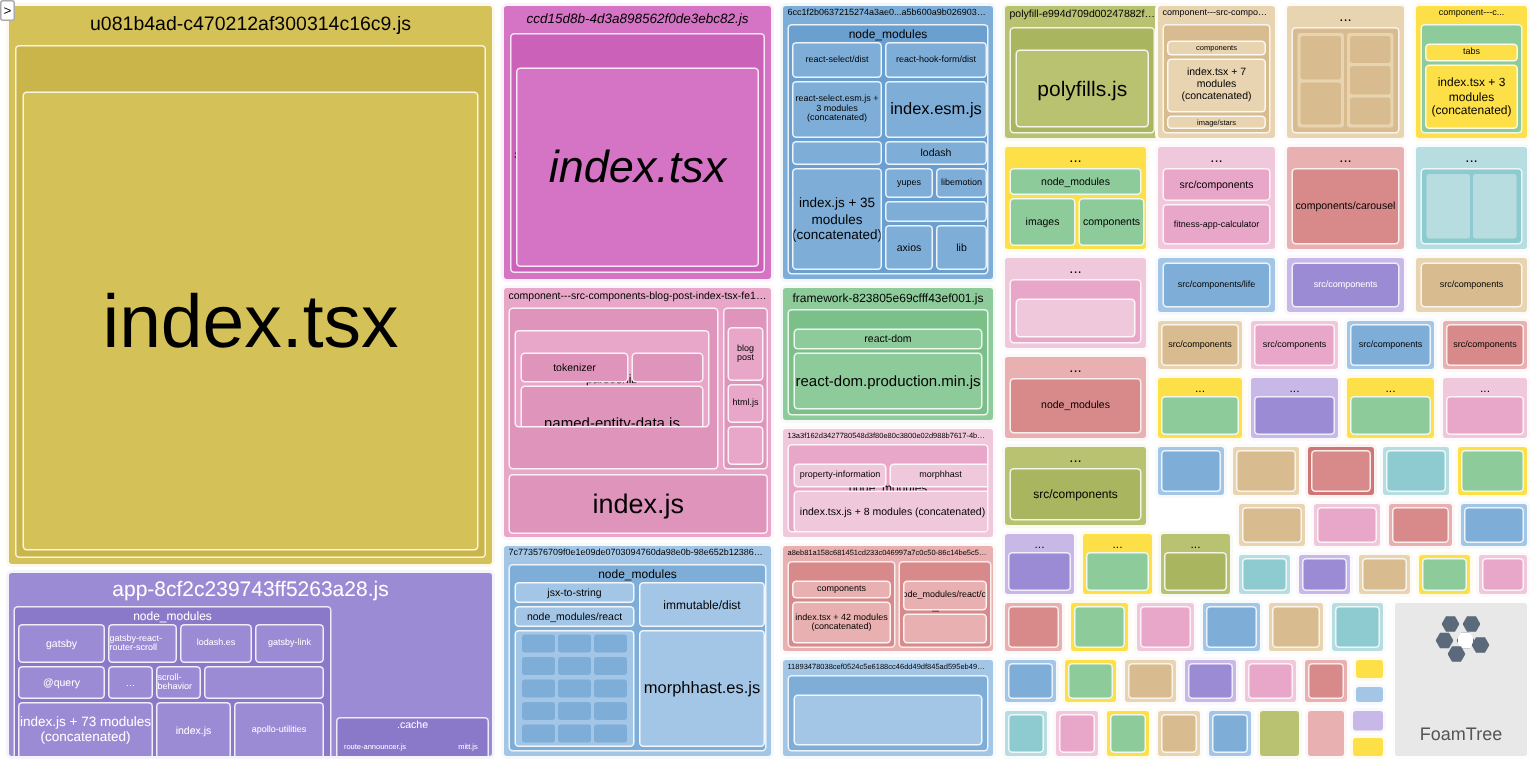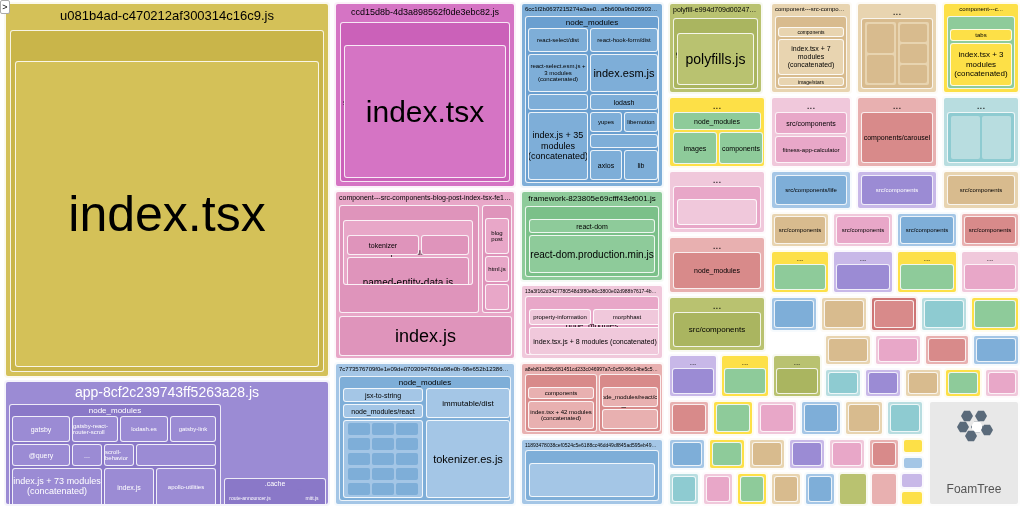--- a/index.html
+++ b/index.html
@@ -53,21 +53,21 @@
     white-space: nowrap;
     overflow: hidden;
     text-overflow: ellipsis;
     width: 100%;
   }
   
   .gold    { background: #d4c158; }
   .gold-d  { background: #c9b54a; }
   .purple  { background: #9b8bd4; }
   .purple-d{ background: #8a78c8; }
-  .magenta { background: #d574c4; }
+  .magenta { background: #d574c4; font-style: italic; }
   .magenta-d{ background: #cb61b9; }
   .pink    { background: #e8a7c8; }
   .pink-d  { background: #df94bb; }
   .blue    { background: #7eaed8; }
   .blue-d  { background: #6a9fd0; }
   .lblue   { background: #a4c6e6; }
   .green   { background: #8ecb9a; }
   .green-d { background: #7bc089; }
   .tan     { background: #d8bb8e; }
   .red     { background: #d88a8a; }
@@ -218,21 +218,21 @@
             <div style="width:22px;height:12px;background:#7eaed8;border-radius:2px"></div>
             <div style="width:22px;height:12px;background:#7eaed8;border-radius:2px"></div>
           <div style="width:22px;height:12px;background:#7eaed8;border-radius:2px"></div>
             <div style="width:22px;height:12px;background:#7eaed8;border-radius:2px"></div>
             <div style="width:22px;height:12px;background:#7eaed8;border-radius:2px"></div>
           <div style="width:22px;height:12px;background:#7eaed8;border-radius:2px"></div>
             <div style="width:22px;height:12px;background:#7eaed8;border-radius:2px"></div>
             <div style="width:22px;height:12px;background:#7eaed8;border-radius:2px"></div>
         </div>
         <div class="inner lblue" style="left:86px;top:0;width:84px;height:30px;font-size:8px;display:flex;align-items:center;justify-content:center">immutable/dist</div>
-        <div class="inner lblue" style="left:86px;top:32px;width:84px;height:78px;font-size:11px;display:flex;align-items:center;justify-content:center">tokenizer.es.js</div>
+        <div class="inner lblue" style="left:86px;top:32px;width:84px;height:78px;font-size:11px;display:flex;align-items:center;justify-content:center">morphhast.es.js</div>
       </div>
     </div>
   </div>
 
   <div class="cell blue" style="left:520px;top:2px;width:144px;height:186px">
     <div class="cell-title" style="font-size:6px">6cc1f2b0637215274a3ae0...a5b600a9b026903bd306f...3591b7c503cf21ad03c21.js</div>
     <div class="inner blue-d" style="left:3px;top:12px;right:3px;bottom:3px">
       <div class="inner-label">node_modules</div>
       <div style="position:relative;flex:1;width:100%">
         <div class="inner blue" style="left:2px;top:0;width:60px;height:24px;font-size:6px;display:flex;align-items:center;justify-content:center">react-select/dist</div>
@@ -294,21 +294,21 @@
     <div class="inner blue" style="left:3px;top:10px;right:3px;bottom:3px">
       <div class="inner-label">src</div>
       <div class="inner lblue" style="left:3px;top:12px;right:3px;bottom:3px;display:flex;gap:2px;padding:2px">
         <div style="flex:1;background:#7eaed8;border-radius:2px"></div>
         <div style="flex:1;background:#7eaed8;border-radius:2px"></div>
         <div style="flex:1;background:#7eaed8;border-radius:2px"></div>
       </div>
     </div>
   </div>
 
-  <div class="cell olive" style="left:668px;top:2px;width:95px;height:92px">
+  <div class="cell olive" style="left:668px;top:2px;width:107px;height:92px">
     <div class="cell-title" style="font-size:7px">polyfill-e994d709d00247882fb6.js</div>
     <div class="inner" style="background:#aab560;left:3px;top:14px;right:3px;bottom:3px">
       <div class="inner-label" style="font-size:7px">gatsby-legacy-polyfills/dist</div>
       <div class="inner olive" style="left:3px;top:14px;right:3px;bottom:3px;font-size:14px;display:flex;align-items:center;justify-content:center">polyfills.js</div>
     </div>
   </div>
 
   <div class="cell lgreen" style="left:668px;top:96px;width:98px;height:72px">
     <div class="cell-title" style="font-size:10px">...</div>
     <div class="inner green" style="left:3px;top:14px;right:3px;height:18px;font-size:7px;display:flex;align-items:center;justify-content:center">node_modules</div>

